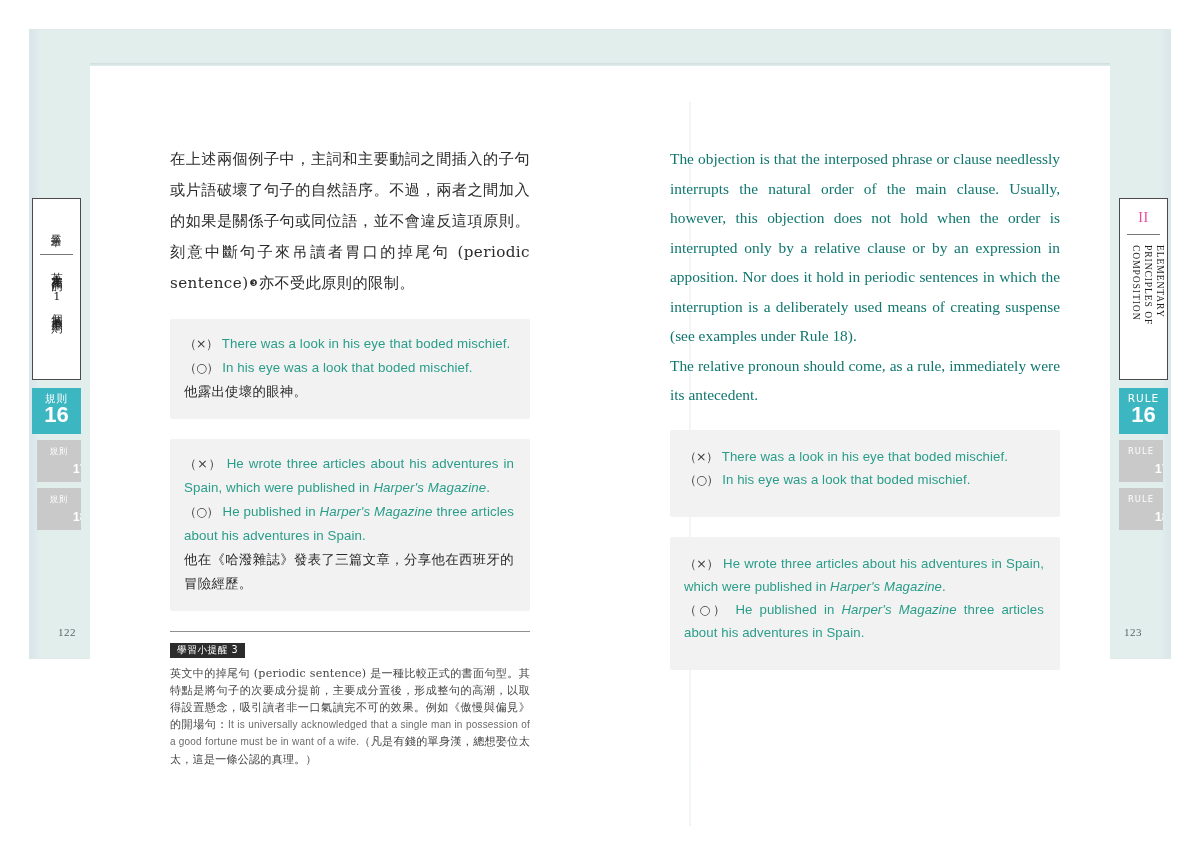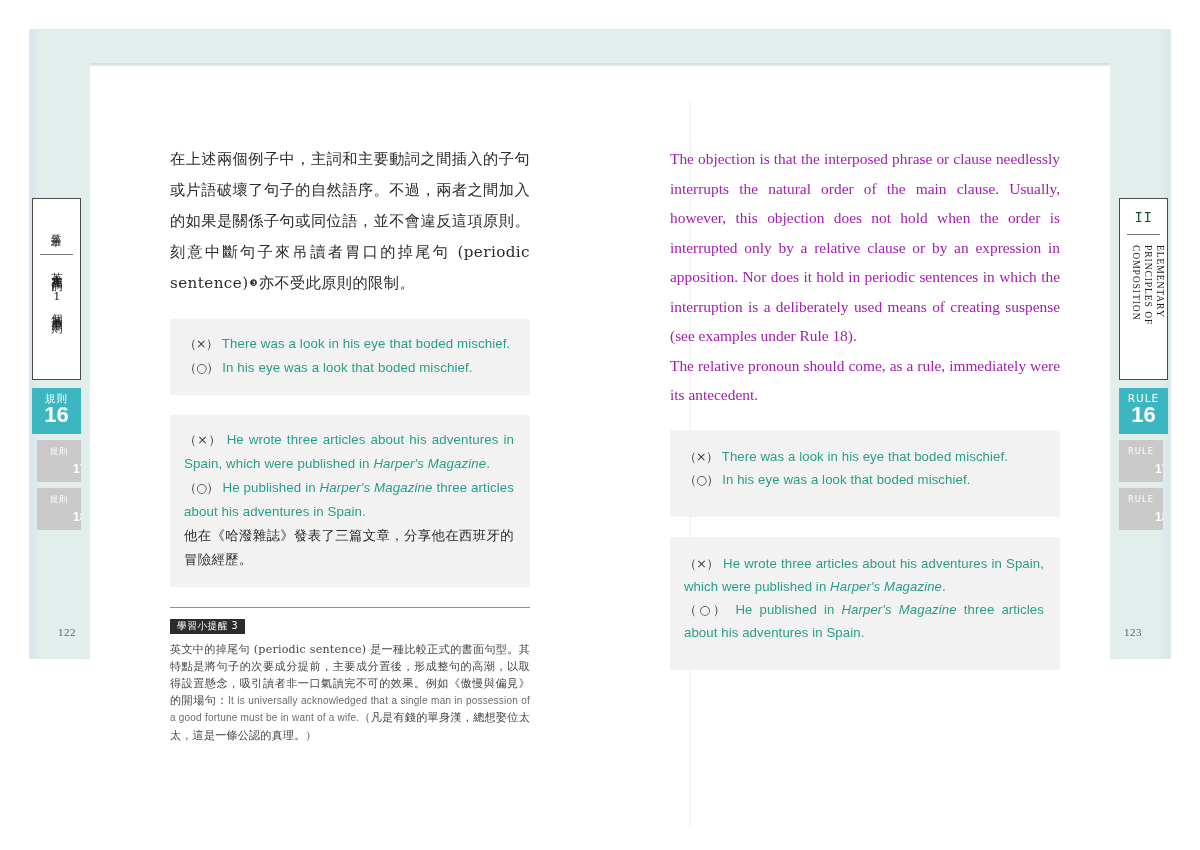--- a/index.html
+++ b/index.html
@@ -91,21 +91,21 @@
     font-size: 9px;
     vertical-align: 2px;
     padding: 0 1px;
   }
 
   
   .en-body {
     font-family: "Liberation Serif", serif;
     font-size: 15.4px;
     line-height: 29.5px;
-    color: #a21caf;
+    color: #0f766e;
     text-align: justify;
     text-justify: inter-word;
   }
   .en-body p { margin: 0; }
 
   
   .exbox {
     background: #f2f2f2;
     border-radius: 2px;
     padding: 13px 16px 15px 14px;
@@ -191,23 +191,23 @@
     font-size: 10.5px;
     color: #1c1c1c;
     margin: 9px auto 0 auto;
     letter-spacing: 1px;
     height: 38px;
     display: block;
     text-align: center;
     white-space: nowrap;
   }
   .tab-chapter-rule-no {
-    font-family: Liberation Mono, monospace;
+    font-family: Liberation Serif, serif;
     font-size: 14px;
-    color: #14532d;
+    color: #ec4899;
     text-align: center;
     margin-top: 11px;
     letter-spacing: 0.5px;
   }
   .tab-div {
     width: 33px;
     height: 1px;
     background: #777;
     margin: 8px auto 0 auto;
   }
@@ -309,20 +309,21 @@
 
         <div class="exbox">
           <div class="ex-line">
             <span class="ex-mark">（×）</span>
             <span>There was a look in his eye that boded mischief.</span>
           </div>
           <div class="ex-line">
             <span class="ex-mark">（○）</span>
             <span>In his eye was a look that boded mischief.</span>
           </div>
+          <div class="ex-cn">他露出使壞的眼神。</div>
         </div>
 
         <div class="exbox">
           <div class="ex-line">
             <span class="ex-mark">（×）</span>
             <span>He wrote three articles about his adventures in Spain, which were published in </span><i>Harper's Magazine</i><span>.</span>
           </div>
           <div class="ex-line">
             <span class="ex-mark">（○）</span>
             <span>He published in </span><i>Harper's Magazine</i><span> three articles about his adventures in Spain.</span>

